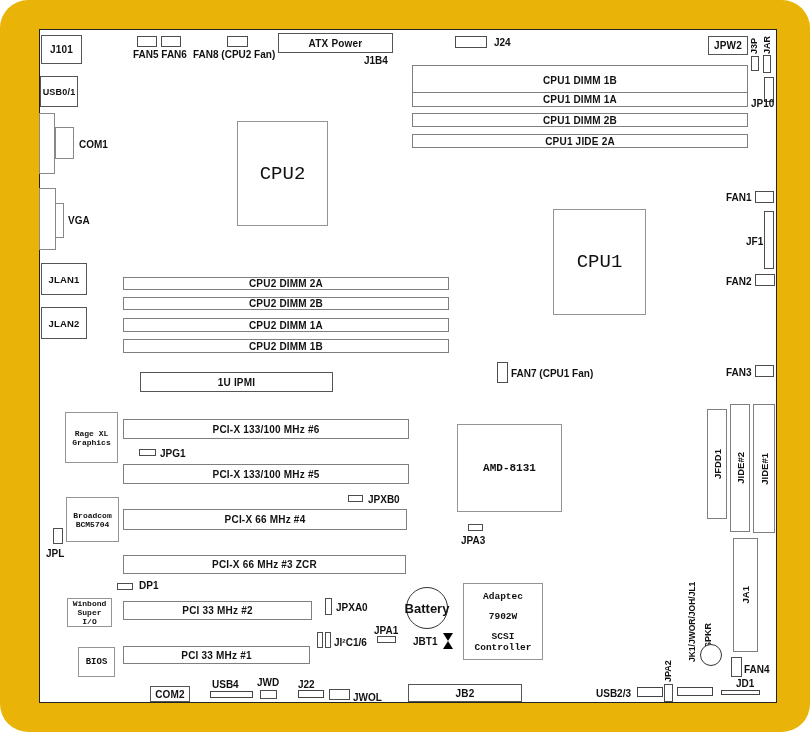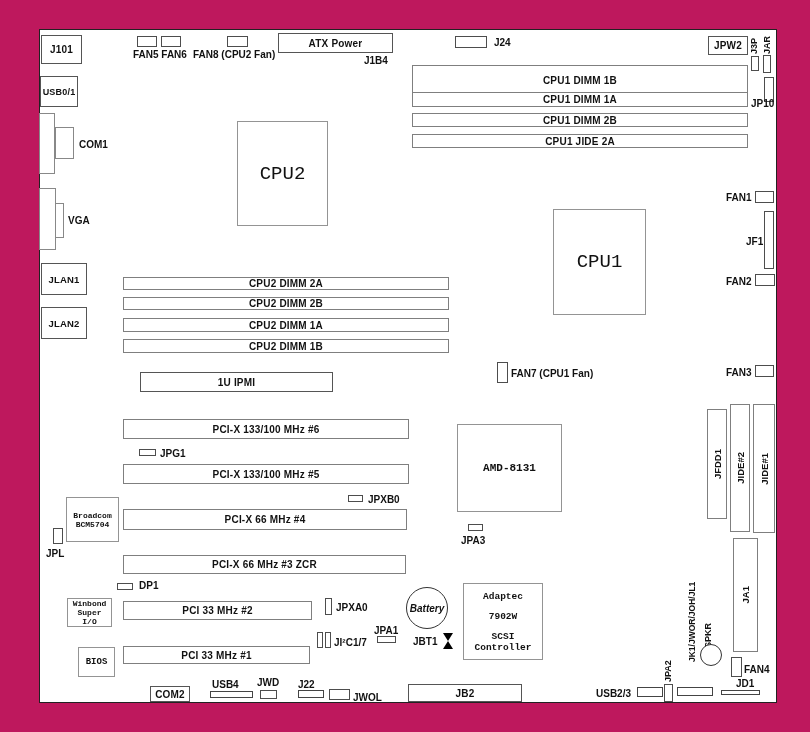--- a/index.html
+++ b/index.html
@@ -1,39 +1,39 @@
 <!DOCTYPE html>
 <html><head>
 <meta charset="utf-8">
 <style>
   * { box-sizing: border-box; }
   body { margin: 0; background: #fff; }
   #canvas {
-    position: relative; width: 810px; height: 732px; background: #be185d;
-    font-family: "Liberation Sans", sans-serif; color: #111; overflow: hidden;
+    position: relative; width: 810px; height: 732px; background: #eab308;
+    font-family: "Liberation Sans", sans-serif; color: #111; overflow: hidden; border-radius: 28px;
   }
   .board { position: absolute; border: 1.6px solid #222; background: #fff; }
   .sb   { position: absolute; border: 1.3px solid #4d4d4d; background: #fff; }
   .slot { position: absolute; border: 1.4px solid #7f7f7f; background: #fff;
           display: flex; align-items: center; justify-content: center;
           font-weight: bold; font-size: 10px; letter-spacing: .2px; }
   .chip { position: absolute; border: 1.4px solid #949494; background: #fff;
           display: flex; flex-direction: column; align-items: center; justify-content: center;
           text-align: center; font-weight: bold; font-family: Liberation Mono, monospace; }
   .lb   { position: absolute; font-weight: bold; font-size: 10px; white-space: nowrap; }
   .vlb  { position: absolute; font-weight: bold; font-size: 9px; width: 13px;
           writing-mode: vertical-rl; transform: rotate(180deg);
           white-space: nowrap; line-height: 13px; text-align: left; }
   .vslot{ position: absolute; border: 1.4px solid #7f7f7f; background: #fff;
           display: flex; align-items: center; justify-content: center; }
   .vtext{ writing-mode: vertical-rl; transform: rotate(180deg);
           font-weight: bold; font-size: 9.5px; white-space: nowrap; }
   .circle{ position: absolute; border: 1.3px solid #333; border-radius: 50%; background: #fff;
           display: flex; align-items: center; justify-content: center;
-          font-weight: bold; font-size: 10px; font-style: italic; }
+          font-weight: bold; font-size: 13px; }
   .cpu  { font-weight: normal; font-size: 19px; }
   .hg   { position: absolute; width: 11px; }
   .hg .t{ width: 0; height: 0; border-left: 5.5px solid transparent;
           border-right: 5.5px solid transparent; border-top: 8px solid #000; }
   .hg .b{ width: 0; height: 0; border-left: 5.5px solid transparent;
           border-right: 5.5px solid transparent; border-bottom: 8px solid #000; }
   .bar  { position: absolute; border: 1.2px solid #444; background: #fff; }
 </style>
 </head>
 <body>
@@ -88,20 +88,24 @@
 
   <div class="slot" style="left:123px;top:277px;width:326px;height:13px">CPU2 DIMM 2A</div>
   <div class="slot" style="left:123px;top:297px;width:326px;height:13px">CPU2 DIMM 2B</div>
   <div class="slot" style="left:123px;top:318px;width:326px;height:14px">CPU2 DIMM 1A</div>
   <div class="slot" style="left:123px;top:339px;width:326px;height:14px">CPU2 DIMM 1B</div>
   <div class="slot" style="left:140px;top:372px;width:193px;height:20px;border-color:#555">1U IPMI</div>
 
   <div class="sb" style="left:497px;top:362px;width:11px;height:21px"></div>
   <div class="lb" style="left:511px;top:368px">FAN7 (CPU1 Fan)</div>
 
+  <div class="chip" style="left:65px;top:412px;width:53px;height:51px;font-size:8px">
+    <span>Rage XL</span>
+    <span>Graphics</span>
+  </div>
   <div class="slot" style="left:123px;top:419px;width:286px;height:20px">PCI-X 133/100 MHz #6</div>
   <div class="sb" style="left:139px;top:449px;width:17px;height:7px"></div>
   <div class="lb" style="left:160px;top:448px">JPG1</div>
   <div class="slot" style="left:123px;top:464px;width:286px;height:20px">PCI-X 133/100 MHz #5</div>
   <div class="sb" style="left:348px;top:495px;width:15px;height:7px"></div>
   <div class="lb" style="left:368px;top:494px">JPXB0</div>
   <div class="chip" style="left:66px;top:497px;width:53px;height:45px;font-size:8px">
     <span>Broadcom</span>
     <span>BCM5704</span>
   </div>
@@ -130,21 +134,21 @@
   <div class="circle" style="left:406px;top:587px;width:42px;height:42px">Battery</div>
   <div class="lb" style="left:413px;top:636px;font-size:10px">JBT1</div>
   <div class="hg" style="left:443px;top:633px">
       <div class="t"></div>
       <div class="b"></div>
     </div>
   <div class="sb" style="left:325px;top:598px;width:7px;height:17px"></div>
   <div class="lb" style="left:336px;top:602px">JPXA0</div>
   <div class="sb" style="left:317px;top:632px;width:6px;height:16px"></div>
   <div class="sb" style="left:325px;top:632px;width:6px;height:16px"></div>
-  <div class="lb" style="left:334px;top:637px">JI²C1/7</div>
+  <div class="lb" style="left:334px;top:637px">JI²C1/6</div>
   <div class="lb" style="left:374px;top:625px">JPA1</div>
   <div class="sb" style="left:377px;top:636px;width:19px;height:7px"></div>
 
   <div class="vslot" style="left:707px;top:409px;width:20px;height:110px">
     <span class="vtext">JFDD1</span>
   </div>
   <div class="vslot" style="left:730px;top:404px;width:20px;height:128px">
     <span class="vtext">JIDE#2</span>
   </div>
   <div class="vslot" style="left:753px;top:404px;width:22px;height:129px">

